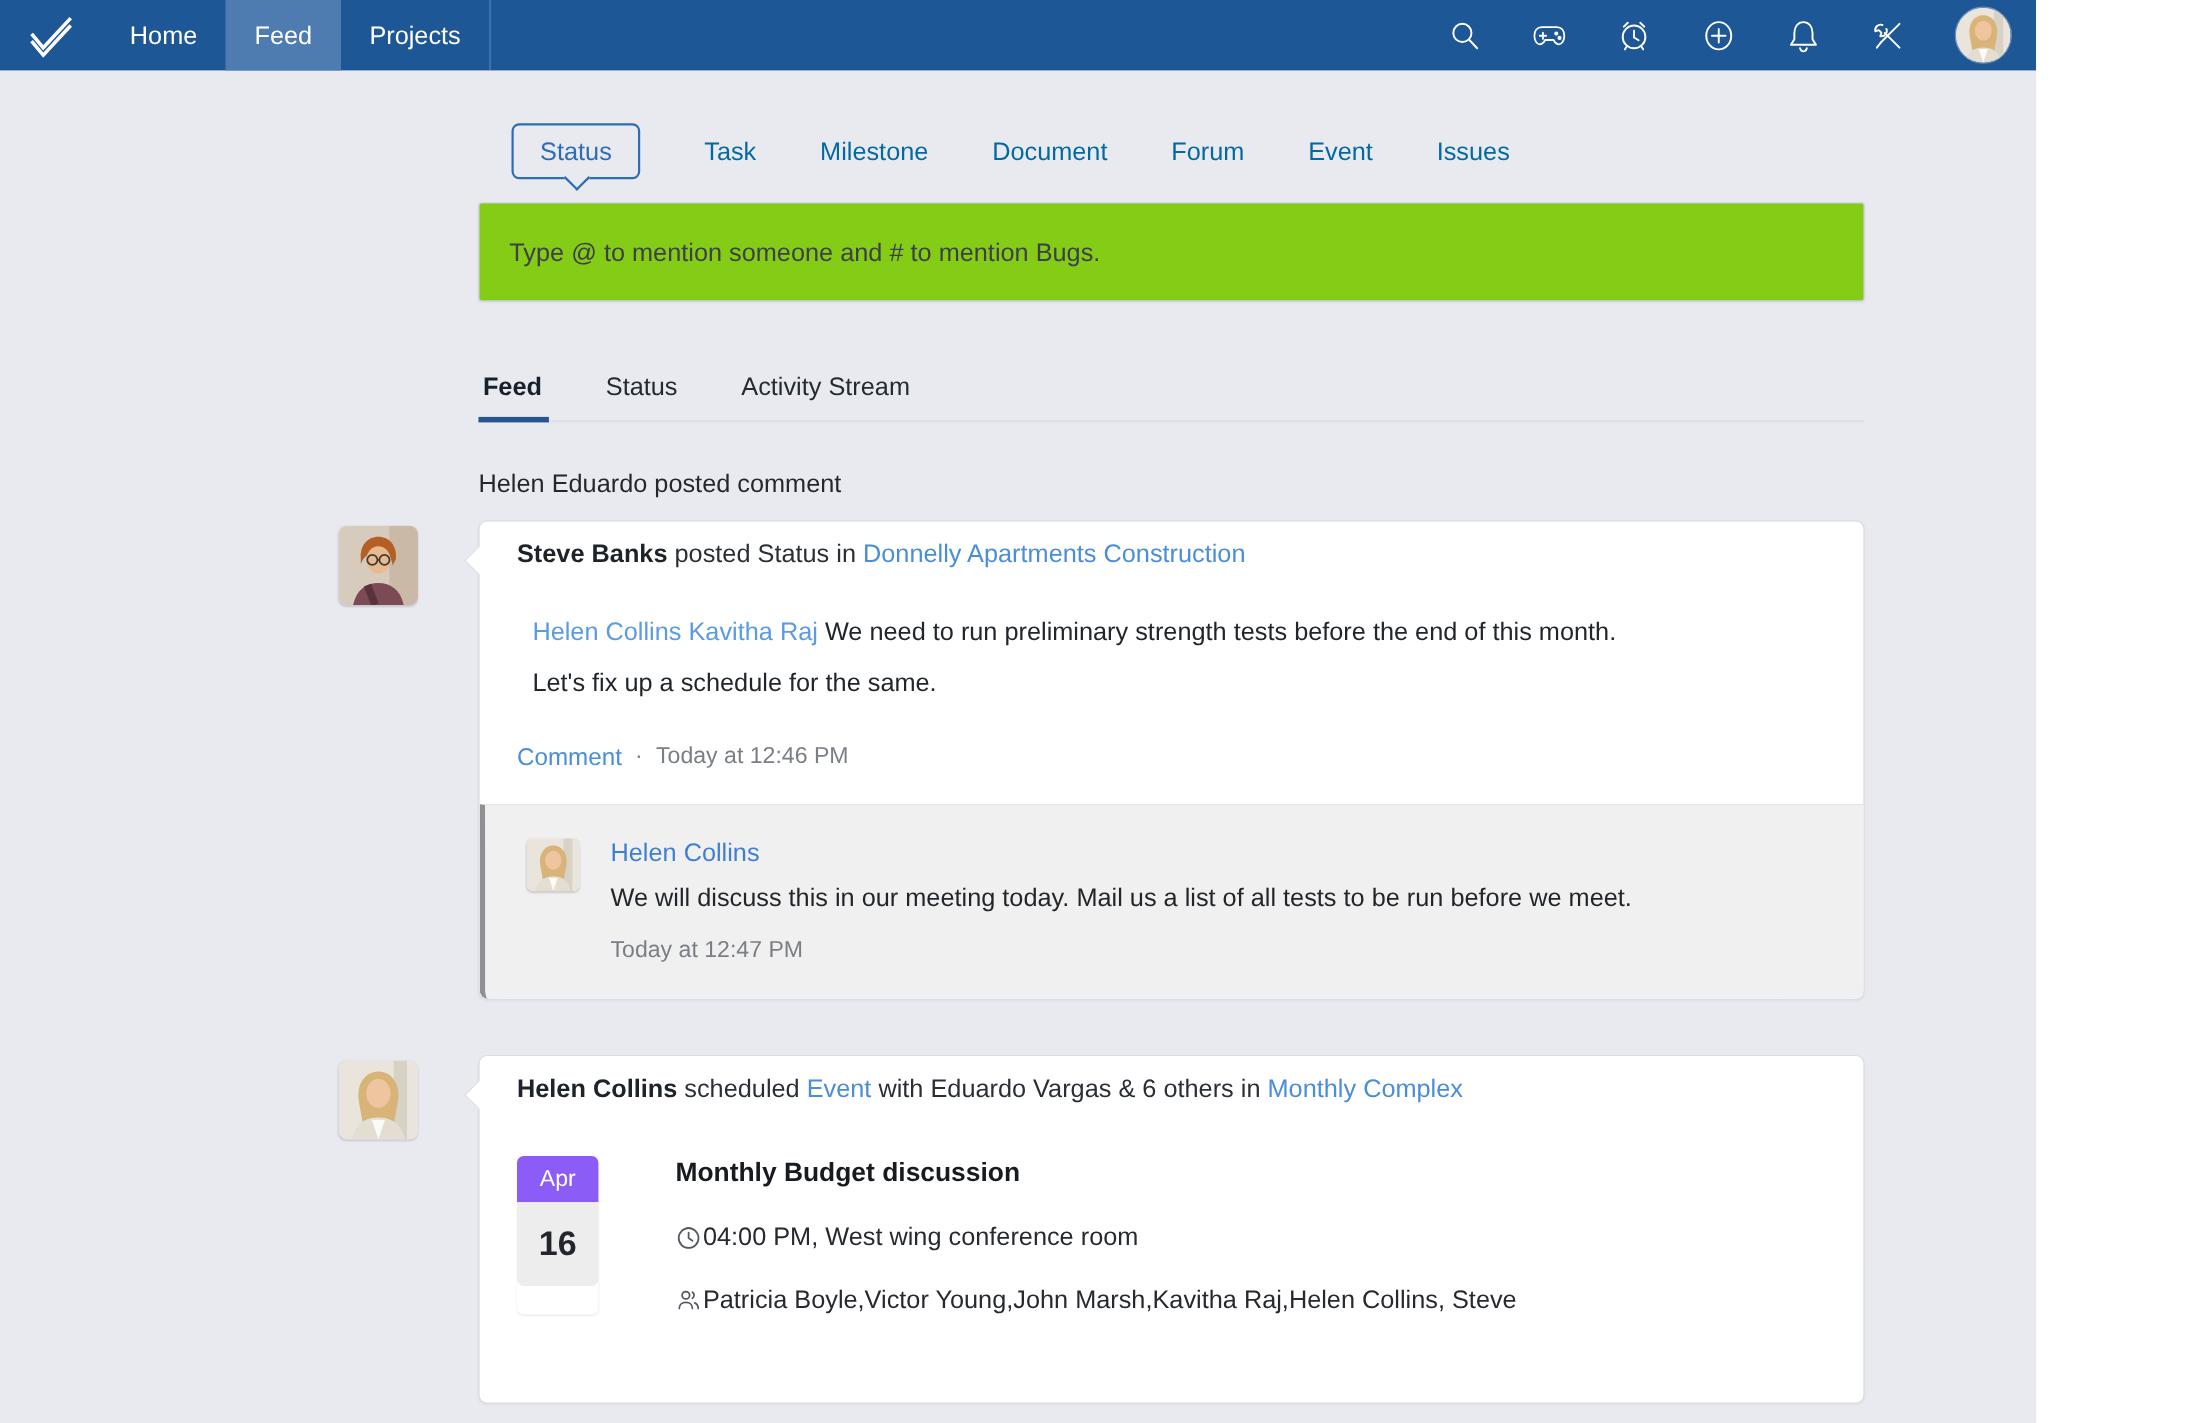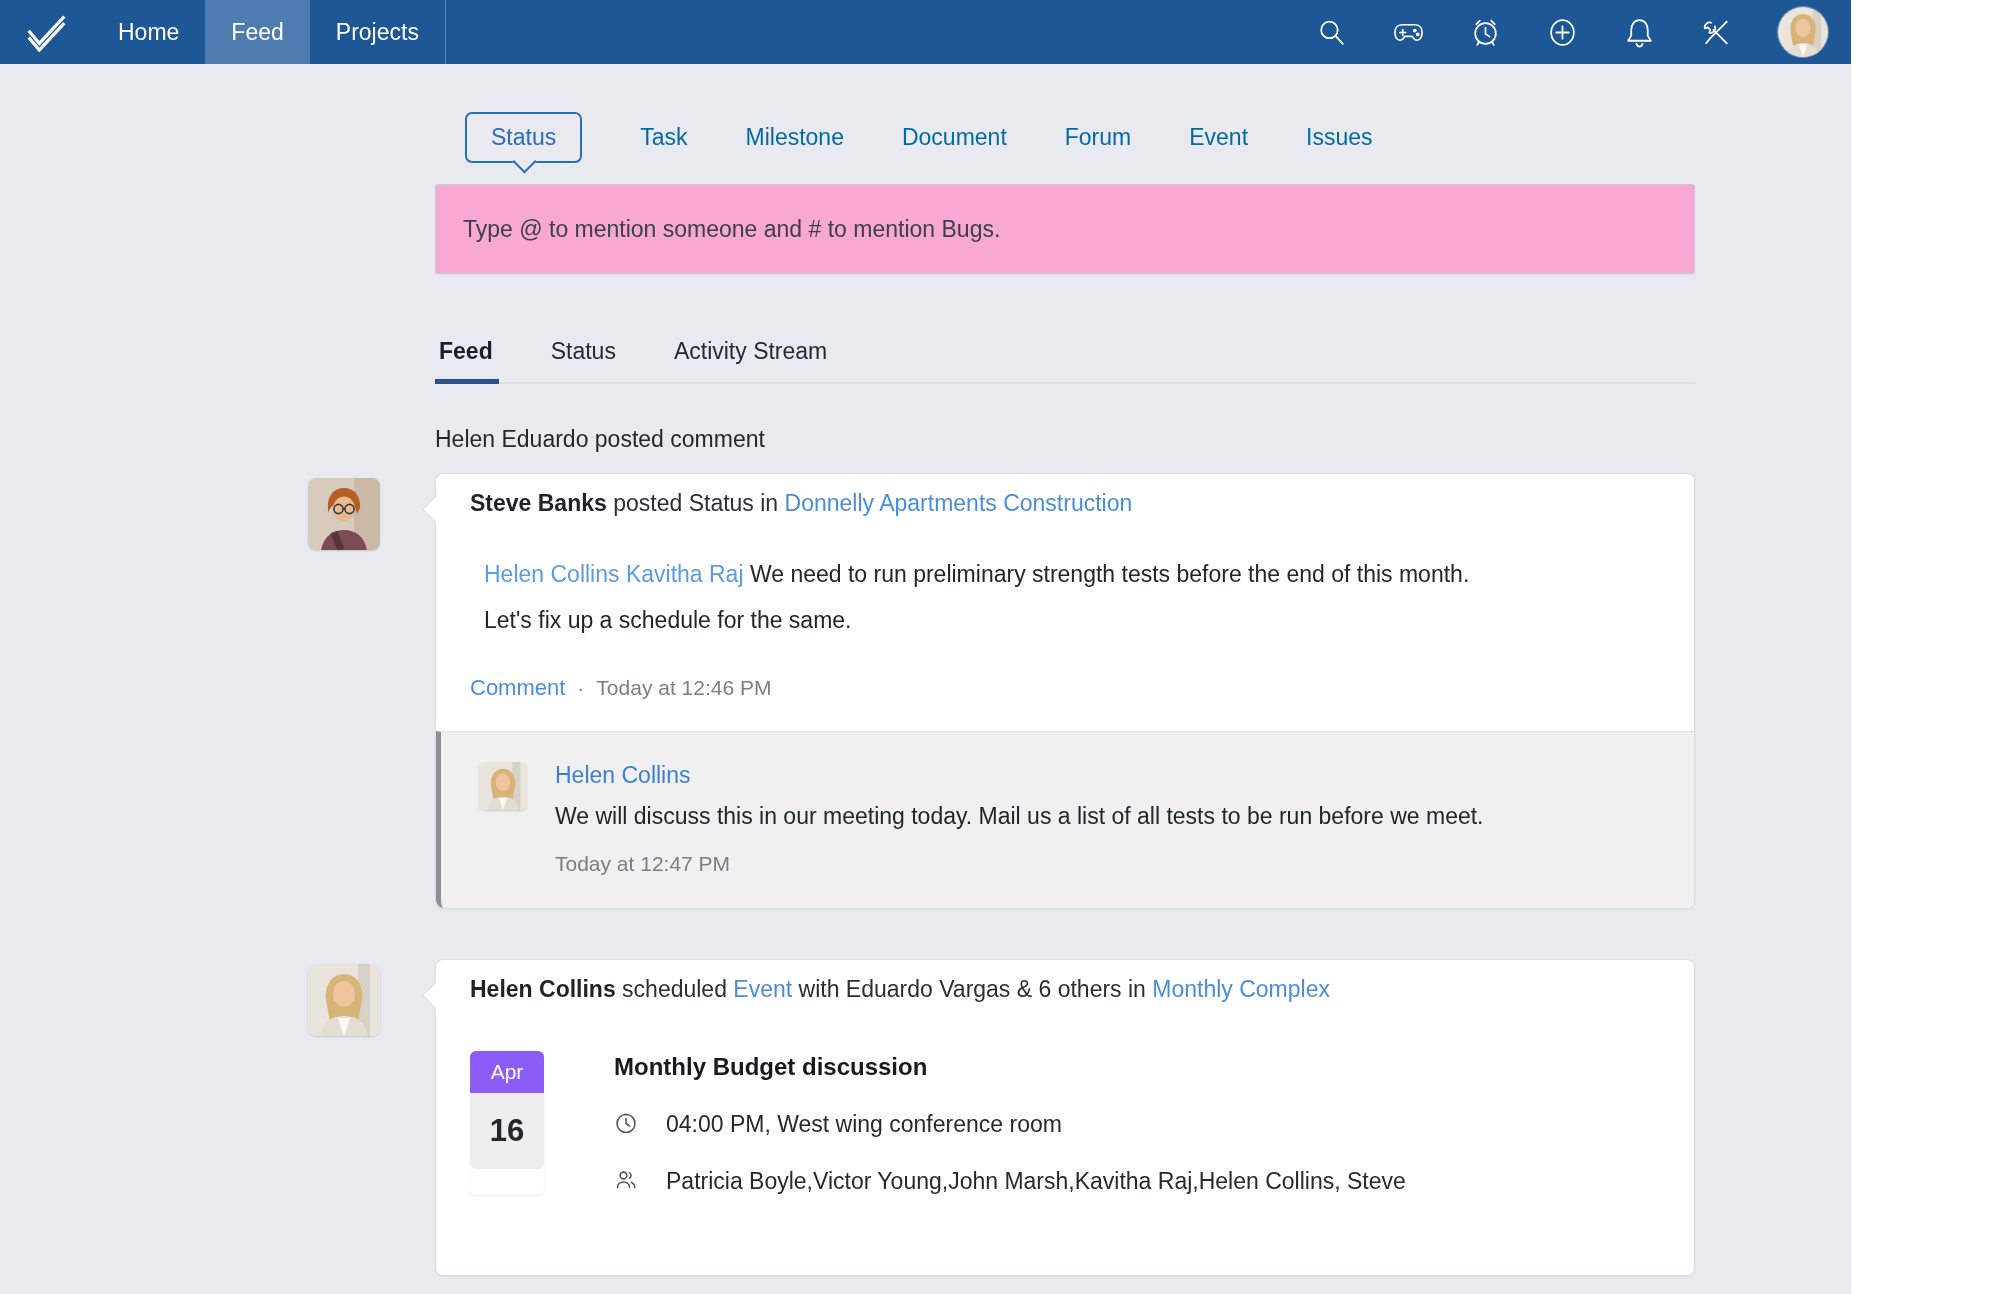--- a/index.html
+++ b/index.html
@@ -22,21 +22,21 @@
   .main{position:relative;width:1260px;margin-left:435px;}
 
   
   .ctabs{display:flex;align-items:center;gap:58px;margin-top:46px;padding-left:30px;height:54px;}
   .ctab{font-size:23px;color:#0369a1;cursor:pointer;white-space:nowrap;}
   .ctab.active{position:relative;color:#2d6cb7;border:2px solid #2d6cb7;border-radius:7px;padding:10px 24px;}
   .ctab.active::after{content:"";position:absolute;left:50%;bottom:-9px;width:15px;height:15px;margin-left:-8px;
      background:#e9eaef;border-right:2px solid #2d6cb7;border-bottom:2px solid #2d6cb7;transform:rotate(45deg);}
 
   
-  .composer{margin-top:20px;height:88px;background:#f9a8d4;border:1px solid #c6cbd4;border-radius:3px;
+  .composer{margin-top:20px;height:88px;background:#84cc16;border:1px solid #c6cbd4;border-radius:3px;
      display:flex;align-items:center;padding:0 27px;box-shadow:0 1px 2px rgba(40,50,70,.06);cursor:text;}
   .composer .placeholder{font-size:23px;color:#3c4147;}
 
   
   .ftabs{display:flex;gap:58px;margin-top:64px;border-bottom:2px solid #dcdfe4;padding-bottom:17px;padding-left:4px;}
   .ftab{font-size:23px;color:#222a33;cursor:pointer;position:relative;}
   .ftab.active{font-weight:bold;color:#17202b;}
   .ftab.active::after{content:"";position:absolute;left:-4px;right:-6px;bottom:-19px;height:5px;background:#27538e;}
 
   .group-header{margin-top:42px;font-size:23px;color:#23282e;}
@@ -68,21 +68,21 @@
   
   .card.event-card{margin-top:50px;}
   .event{display:flex;padding:48px 34px 80px;}
   .calendar{width:74px;flex:none;border-radius:6px;box-shadow:0 1px 2px rgba(0,0,0,.08);}
   .cal-month{height:42px;background:#8b5cf6;border-radius:6px 6px 0 0;color:#fff;font-size:21px;
      display:flex;align-items:center;justify-content:center;}
   .cal-day{height:76px;background:#ededee;border-radius:0 0 6px 6px;font-size:31px;font-weight:bold;color:#23272c;
      display:flex;align-items:center;justify-content:center;}
   .event-details{margin-left:70px;padding-top:2px;}
   .event-title{font-size:24px;font-weight:bold;color:#171b20;}
-  .event-row{margin-top:30px;display:flex;gap:28px;font-size:23px;color:#26292e;}
+  .event-row{margin-top:30px;display:flex;align-items:center;gap:1px;font-size:23px;color:#26292e;}
   .row-icon{width:24px;height:24px;color:#54585f;flex:none;}
   .row-icon svg{width:100%;height:100%;stroke:#54585f;fill:none;stroke-width:1.6;stroke-linecap:round;stroke-linejoin:round;}
 </style>
 </head>
 <body>
 
 <div class="viewport">
 
   <div class="topnav">
     <div class="logo">

